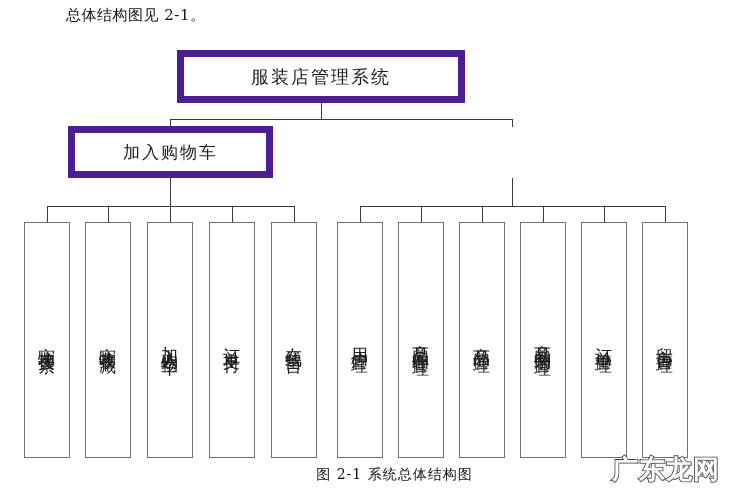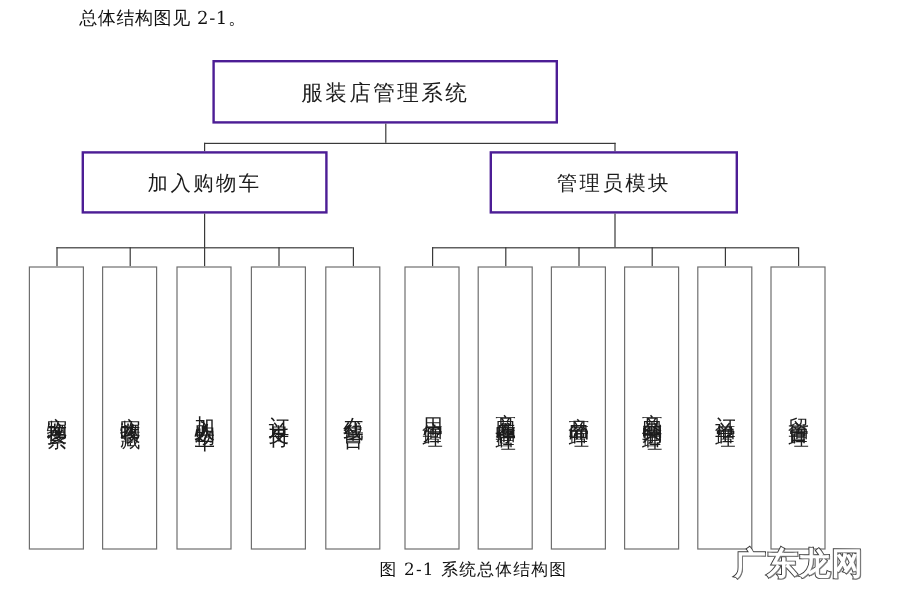--- a/index.html
+++ b/index.html
@@ -20,21 +20,21 @@
     font-size:15px;
     letter-spacing:0.5px;
     white-space:nowrap;
     color:#111;
   }
 
   
   .node{
     position:absolute;
     box-sizing:border-box;
-    border:2px solid #4c1d95;
+    border:7px solid #4c1d95;
     background:#ffffff;
     display:flex;
     align-items:center;
     justify-content:center;
     color:#1c1c1c;
   }
   .node.root{
     left:177px; top:50px; width:288px; height:53px;
     font-size:18px; letter-spacing:2px;
   }
@@ -115,23 +115,20 @@
   <div class="ln v" style="left:321px; top:103px; height:16px;"></div>
 
   <div class="ln h" style="left:170px; top:119px; width:343px;"></div>
 
   <div class="ln v" style="left:170px; top:119px; height:8px;"></div>
   <div class="ln v" style="left:512px; top:119px; height:8px;"></div>
 
   <div class="node mod-left">
     <span>加入购物车</span>
   </div>
-  <div class="node mod-right">
-    <span>管理员模块</span>
-  </div>
 
   <div class="ln v" style="left:170px; top:178px; height:28px;"></div>
   <div class="ln h" style="left:47px; top:206px; width:247px;"></div>
 
   <div class="ln v" style="left:47px;  top:206px; height:16px;"></div>
   <div class="ln v" style="left:108px; top:206px; height:16px;"></div>
   <div class="ln v" style="left:170px; top:206px; height:16px;"></div>
   <div class="ln v" style="left:232px; top:206px; height:16px;"></div>
   <div class="ln v" style="left:294px; top:206px; height:16px;"></div>
 

